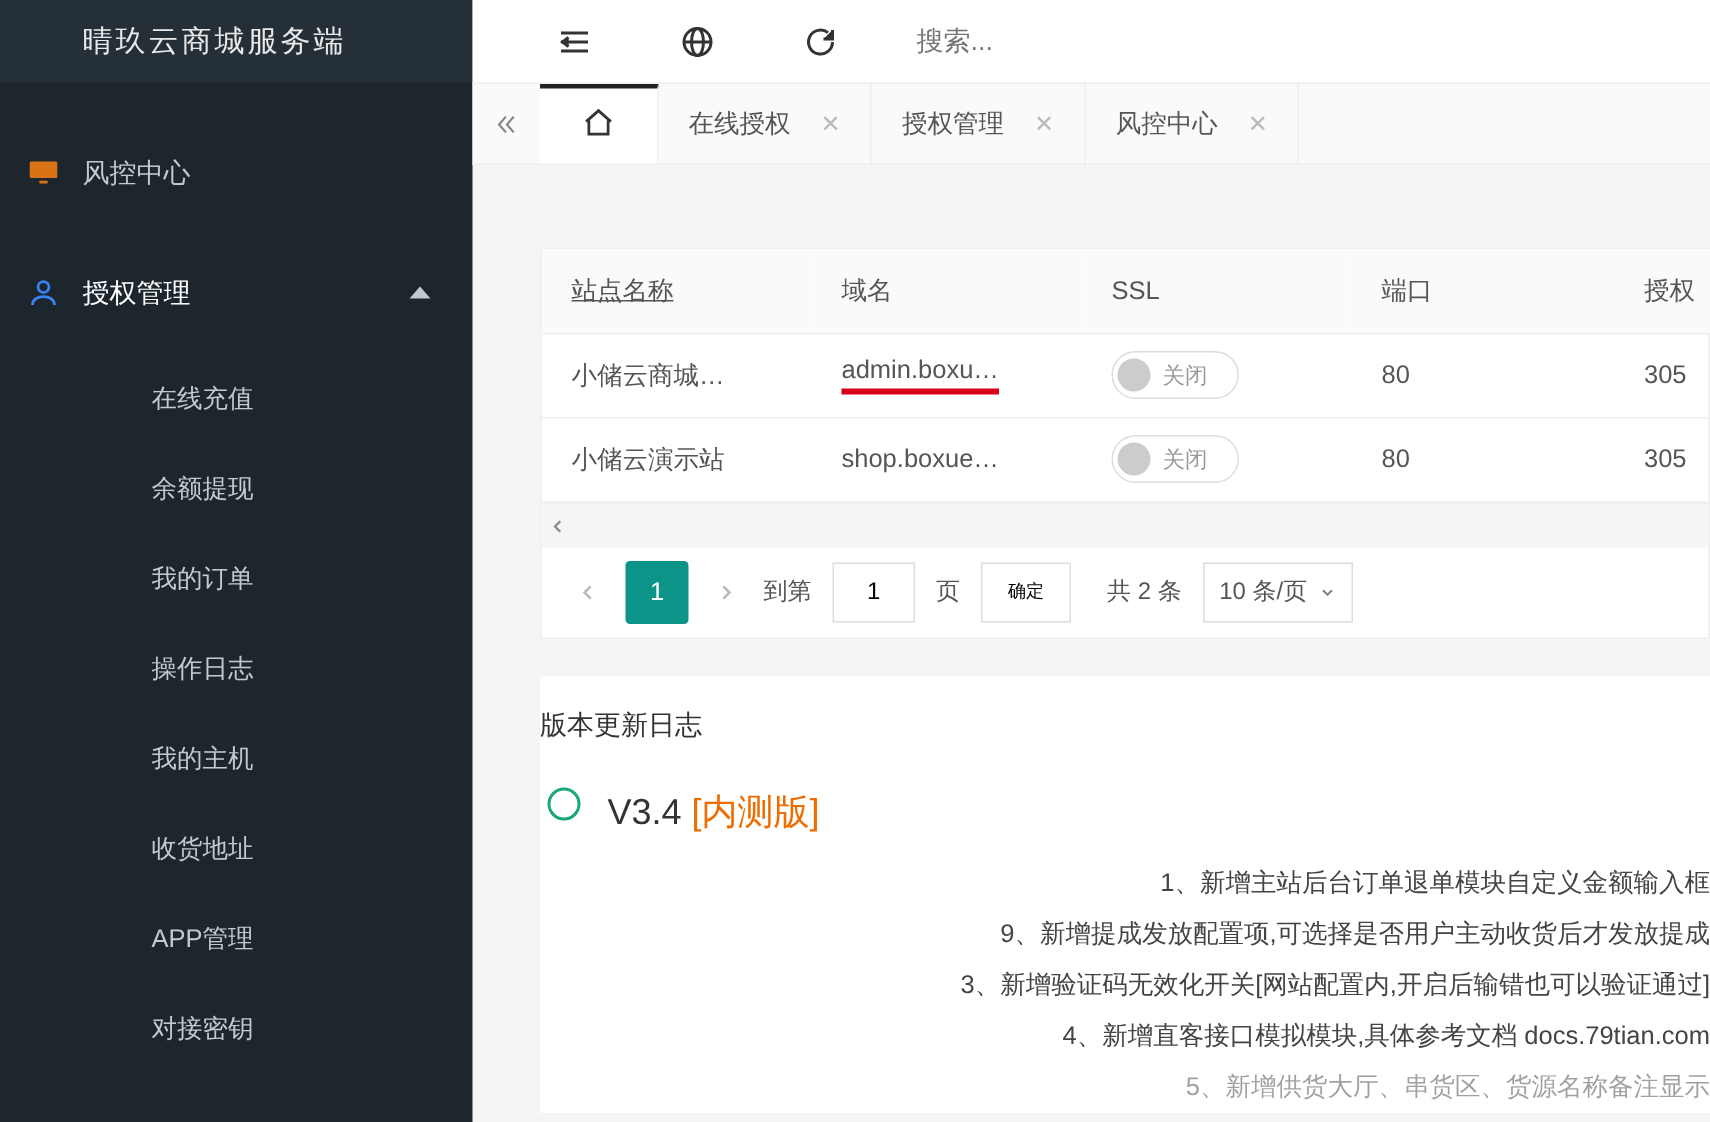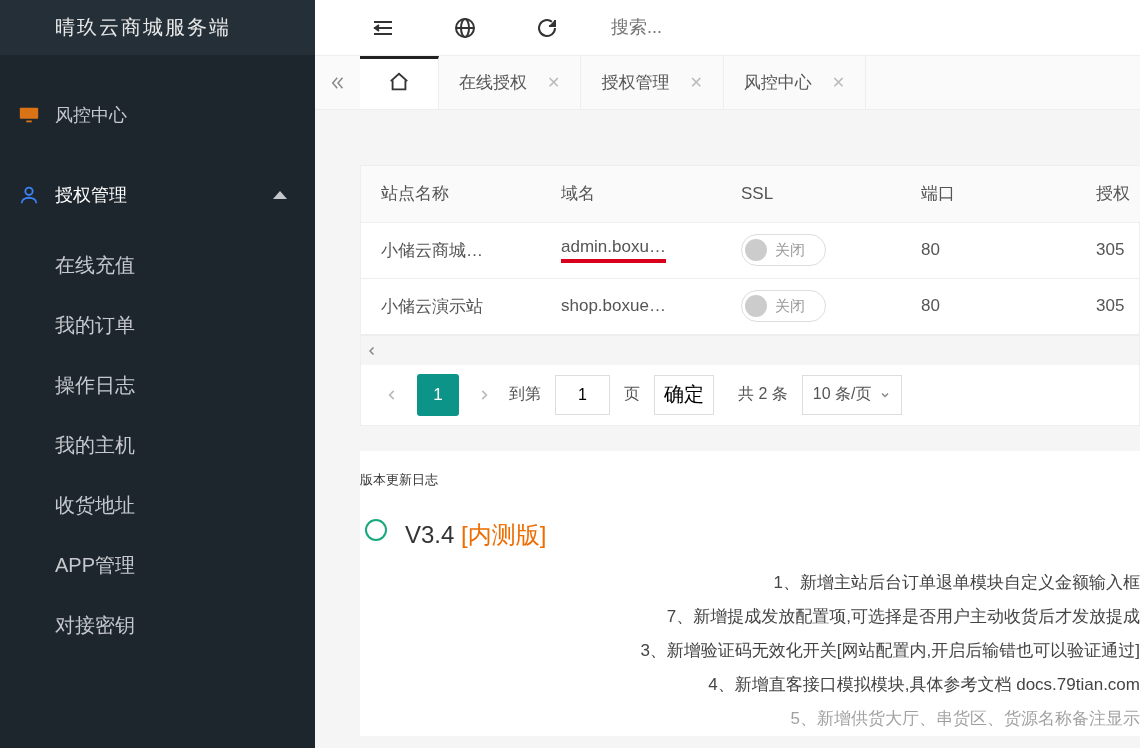--- a/index.html
+++ b/index.html
@@ -6,21 +6,21 @@
 body { font-family: "Microsoft YaHei", "PingFang SC", sans-serif; font-size: 15px; color: #333; background: #f5f5f5; overflow: hidden; width: 1140px; height: 748px; position: relative; }
 
 
 .sidebar { position: absolute; left: 0; top: 0; width: 315px; height: 748px; background: #1d262d; color: #fff; }
 .sidebar-brand { height: 55px; display: flex; align-items: center; padding-left: 55px; font-size: 20px; letter-spacing: 2px; color: #e8e8e8; background: #252f37; }
 .side-item { display: flex; align-items: center; height: 80px; padding-left: 18px; color: #c5c9cd; cursor: pointer; position: relative; }
 .side-item.top { font-size: 18px; }
 .side-item .side-label { margin-left: 15px; }
 .side-icon { width: 22px; height: 22px; display: inline-flex; align-items: center; justify-content: center; }
 .side-icon svg { width: 22px; height: 22px; }
-.side-sub { display: flex; align-items: center; height: 60px; padding-left: 55px; font-size: 20px; color: #c5c9cd; cursor: pointer; }
+.side-sub { display: flex; align-items: center; height: 60px; padding-left: 55px; font-size: 17px; color: #c5c9cd; cursor: pointer; margin-left: 46px; }
 .caret { position: absolute; right: 28px; width: 0; height: 0; border-left: 7px solid transparent; border-right: 7px solid transparent; border-bottom: 8px solid #c5c9cd; }
 
 
 .topbar { position: absolute; left: 315px; top: 0; right: 0; height: 55px; background: #fff; display: flex; align-items: center; padding-left: 50px; }
 .top-icon { width: 35px; height: 35px; display: inline-flex; align-items: center; justify-content: center; color: #333; margin-right: 47px; cursor: pointer; }
 .top-icon svg { width: 24px; height: 24px; stroke: #333; }
 .search { flex: 1; border: none; font-size: 18px; outline: none; color: #999; }
 
 
 .tabs-row { position: absolute; left: 315px; top: 55px; right: 0; height: 55px; background: #fafafa; border-top: 1px solid #eee; border-bottom: 1px solid #eee; display: flex; align-items: stretch; }
@@ -32,38 +32,38 @@
 
 
 .main { position: absolute; left: 315px; top: 110px; right: 0; bottom: 0; overflow: hidden; padding: 0; }
 .card { background: #fff; margin: 0 0 25px 45px; border: 1px solid #eee; }
 .card.table-card { margin-top: 55px; }
 
 
 table { border-collapse: collapse; width: 100%; table-layout: fixed; }
 th, td { text-align: left; padding: 0 20px; height: 56px; border-bottom: 1px solid #eee; font-weight: normal; font-size: 17px; color: #555; white-space: nowrap; overflow: hidden; text-overflow: ellipsis; }
 th { background: #fafafa; }
-.c1 { width: 180px; } .c2 { width: 180px; } .c3 { width: 180px; } .c4 { width: 175px; } .c5 { width: 80px; }
+.c1 { width: 180px; text-decoration: underline; } .c2 { width: 180px; } .c3 { width: 180px; } .c4 { width: 175px; } .c5 { width: 80px; }
 .toggle { display: inline-flex; align-items: center; width: 85px; height: 32px; border: 1px solid #ddd; border-radius: 16px; padding: 0 8px 0 3px; color: #999; font-size: 15px; }
 .toggle .knob { width: 22px; height: 22px; background: #ccc; border-radius: 50%; margin-right: 8px; }
 .underline-red { border-bottom: 4px solid #d9001b; padding-bottom: 2px; display: inline-block; }
 
 .scroll-row { height: 30px; background: #f5f5f5; border-top: 1px solid #eee; position: relative; }
 .scroll-row .thumb-left { position: absolute; left: 2px; top: 6px; width: 18px; height: 18px; display:flex; align-items:center; justify-content:center; color:#888; }
 
 .pager { height: 60px; display: flex; align-items: center; gap: 14px; padding: 0 20px; font-size: 16px; color: #555; }
 .pager .nav { width: 22px; height: 22px; display:flex; align-items:center; justify-content:center; color:#bbb; cursor:pointer; }
 .pager .cur { width: 42px; height: 42px; background: #0d9488; color: #fff; border-radius: 3px; display:flex; align-items:center; justify-content:center; font-size: 17px; }
 .pager input { width: 55px; height: 40px; border: 1px solid #ddd; text-align: center; font-size: 16px; }
-.pager .ok { width: 60px; height: 40px; border: 1px solid #ddd; background:#fff; cursor:pointer; font-size:20px; }
+.pager .ok { width: 60px; height: 40px; border: 1px solid #ddd; background:#fff; cursor:pointer; font-size:12px; }
 .pager .select { height: 40px; border: 1px solid #ddd; padding: 0 10px; display:flex; align-items:center; gap:8px; cursor:pointer;text-align:center; }
 
 
 .log-card { background: #fff; margin-left: 45px; padding: 0; }
-.log-title { font-size: 13px; padding: 20px 0 25px 0; font-weight: 500; }
+.log-title { font-size: 18px; padding: 20px 0 25px 0; font-weight: 500; }
 .log-entry { display: flex; padding: 5px 0 15px 5px; }
 .circle { width: 22px; height: 22px; border: 2px solid #19a77e; border-radius: 50%; margin-right: 18px; }
 .ver { font-size: 24px; font-weight: 500; }
 .ver .tag { color: #ef6c00; }
 .log-list { list-style: none; padding-left: 60px; }
 .log-list li { font-size: 17px; color: #444; line-height: 34px; text-align: right; }
 </style>
 </head>
 <body>
 
@@ -87,20 +87,21 @@
       <svg viewBox="0 0 24 24" fill="none" stroke="#3b82f6" stroke-width="2">
           <circle cx="12" cy="8" r="4"></circle>
           <path d="M4 21c0-4 4-6 8-6s8 2 8 6"></path>
         </svg>
     </span>
     <span class="side-label" style="color:#fff">授权管理</span>
     <span class="caret"></span>
   </div>
 
   <div class="side-sub">在线充值</div>
+  <div class="side-sub">余额提现</div>
   <div class="side-sub">我的订单</div>
   <div class="side-sub">操作日志</div>
   <div class="side-sub">我的主机</div>
   <div class="side-sub">收货地址</div>
   <div class="side-sub">APP管理</div>
   <div class="side-sub">对接密钥</div>
 </div>
 
 <div class="topbar">
   <span class="top-icon">
@@ -233,20 +234,20 @@
     <div class="log-title">版本更新日志</div>
     <div class="log-entry">
       <span class="circle"></span>
       <span class="ver">
         <span>V3.4</span>
         <span class="tag">[内测版]</span>
       </span>
     </div>
     <ul class="log-list">
       <li>1、新增主站后台订单退单模块自定义金额输入框</li>
-      <li>7、新增提成发放配置项,可选择是否用户主动收货后才发放提成</li>
+      <li>9、新增提成发放配置项,可选择是否用户主动收货后才发放提成</li>
       <li>3、新增验证码无效化开关[网站配置内,开启后输错也可以验证通过]</li>
       <li>4、新增直客接口模拟模块,具体参考文档 docs.79tian.com</li>
       <li style="opacity:.5">5、新增供货大厅、串货区、货源名称备注显示</li>
     </ul>
   </div>
 
 </div>
 
 </body></html>

